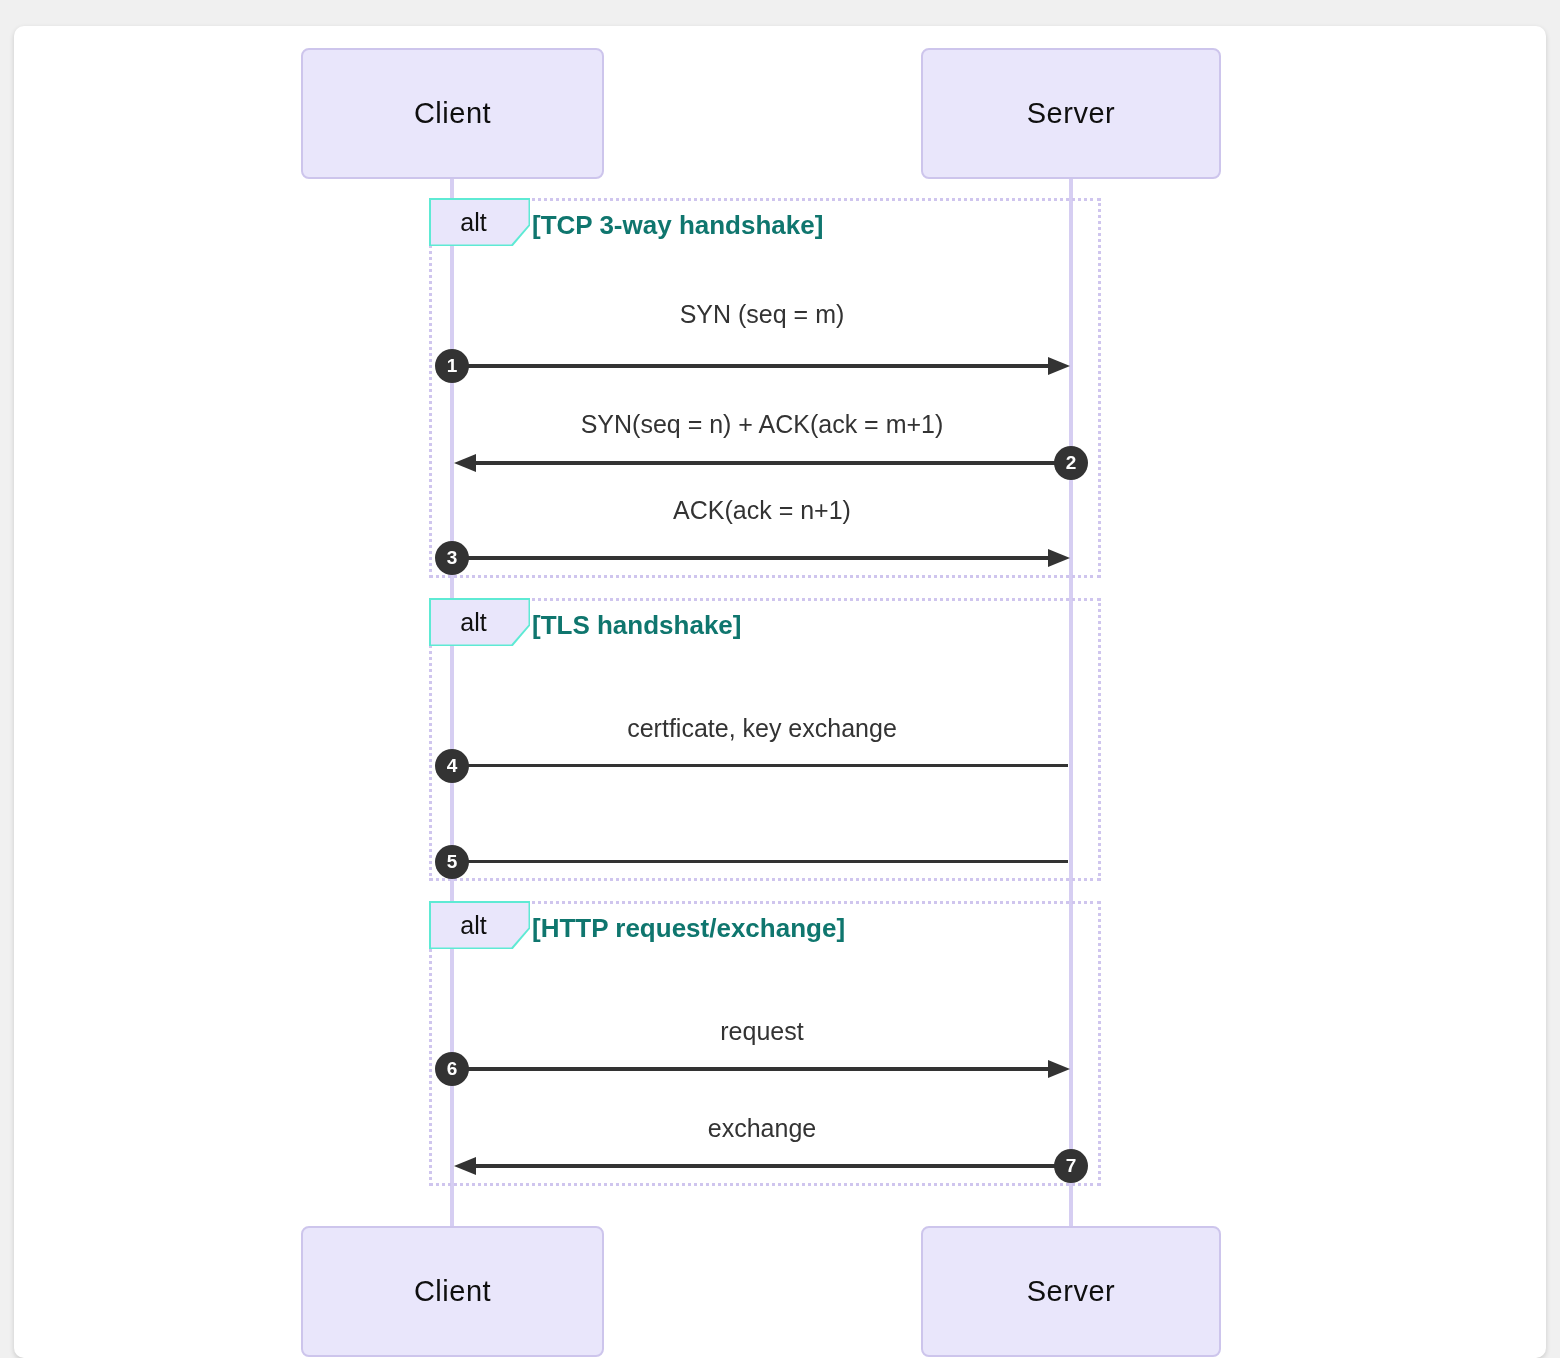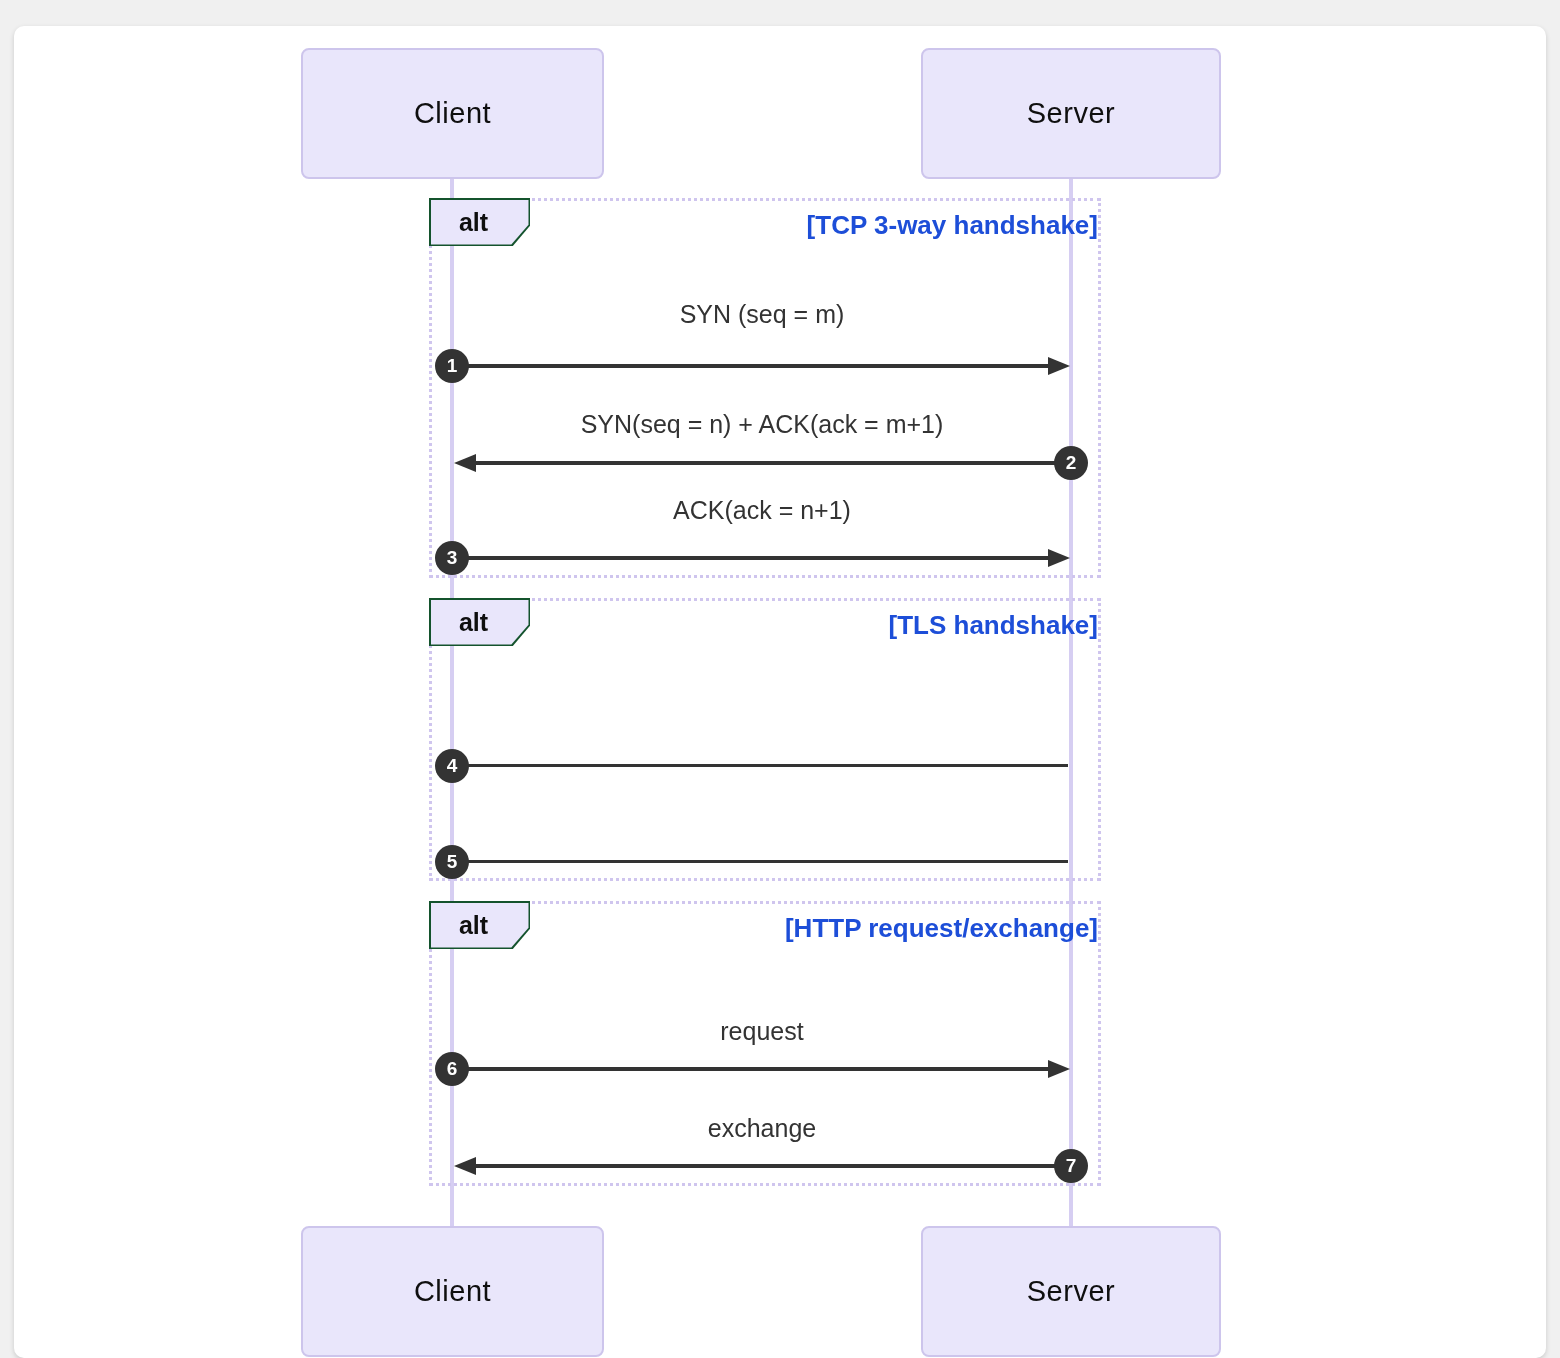--- a/index.html
+++ b/index.html
@@ -34,28 +34,27 @@
   
   .frame{
     position:absolute;left:415px;width:672px;
     border:3px dotted #cfc5ee;box-sizing:border-box;background:transparent;
   }
   .frame.f1{top:172px;height:380px;}
   .frame.f2{top:572px;height:283px;}
   .frame.f3{top:875px;height:285px;}
   .frame-title{
     position:absolute;left:0;top:9px;width:100%;box-sizing:border-box;
-    padding-left:100px;text-align:right;
-    font-size:26px;font-weight:700;color:#1d4ed8;
+    padding-left:100px;text-align:left;
+    font-size:26px;font-weight:700;color:#0f766e;
   }
   .altlabel{
     position:absolute;left:-3px;top:-3px;width:101px;height:48px;
-    background:#14532d;
+    background:#5eead4;
     clip-path:polygon(0 0,100% 0,100% 58%,83% 100%,0 100%);
-    font-weight:bold;
   }
   .altlabel-inner{
     position:absolute;left:1.5px;top:1.5px;right:1.5px;bottom:1.5px;
     background:#e9e6fb;
     clip-path:polygon(0 0,100% 0,100% 56%,82.5% 100%,0 100%);
     display:flex;align-items:center;justify-content:center;
     padding-right:12px;box-sizing:border-box;
     font-size:25px;color:#0f0f0f;
   }
   
@@ -131,20 +130,21 @@
   <div class="msg-label" style="top:382px">SYN(seq = n) + ACK(ack = m+1)</div>
   <div class="ah-left" style="left:440px;top:428px"></div>
   <div class="msg-line" style="left:462px;top:435px;width:584px;height:4px"></div>
   <div class="badge" style="left:1040px;top:420px">2</div>
 
   <div class="msg-label" style="top:468px">ACK(ack = n+1)</div>
   <div class="msg-line" style="left:440px;top:530px;width:596px;height:4px"></div>
   <div class="ah-right" style="left:1034px;top:523px"></div>
   <div class="badge" style="left:421px;top:515px">3</div>
 
+  <div class="msg-label" style="top:686px">certficate, key exchange</div>
   <div class="msg-line" style="left:448px;top:738px;width:606px;height:3px"></div>
   <div class="badge" style="left:421px;top:723px">4</div>
 
   <div class="msg-line" style="left:448px;top:834px;width:606px;height:3px"></div>
   <div class="badge" style="left:421px;top:819px">5</div>
 
   <div class="msg-label" style="top:989px">request</div>
   <div class="msg-line" style="left:440px;top:1041px;width:596px;height:4px"></div>
   <div class="ah-right" style="left:1034px;top:1034px"></div>
   <div class="badge" style="left:421px;top:1026px">6</div>

